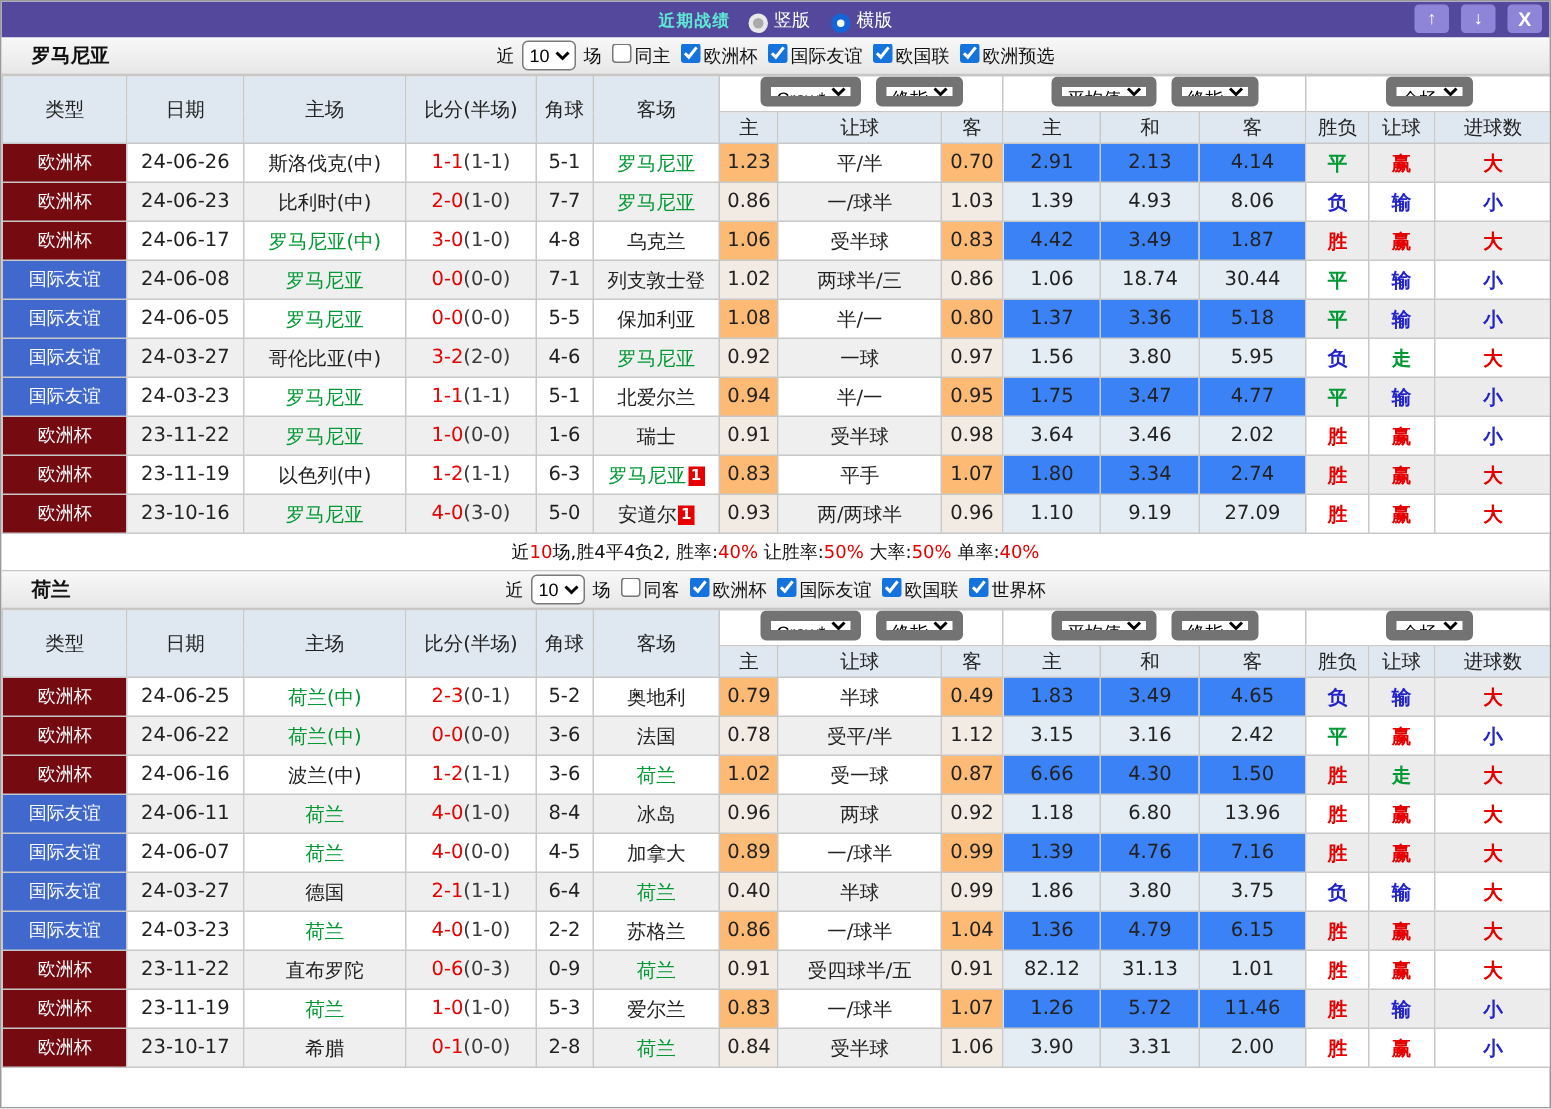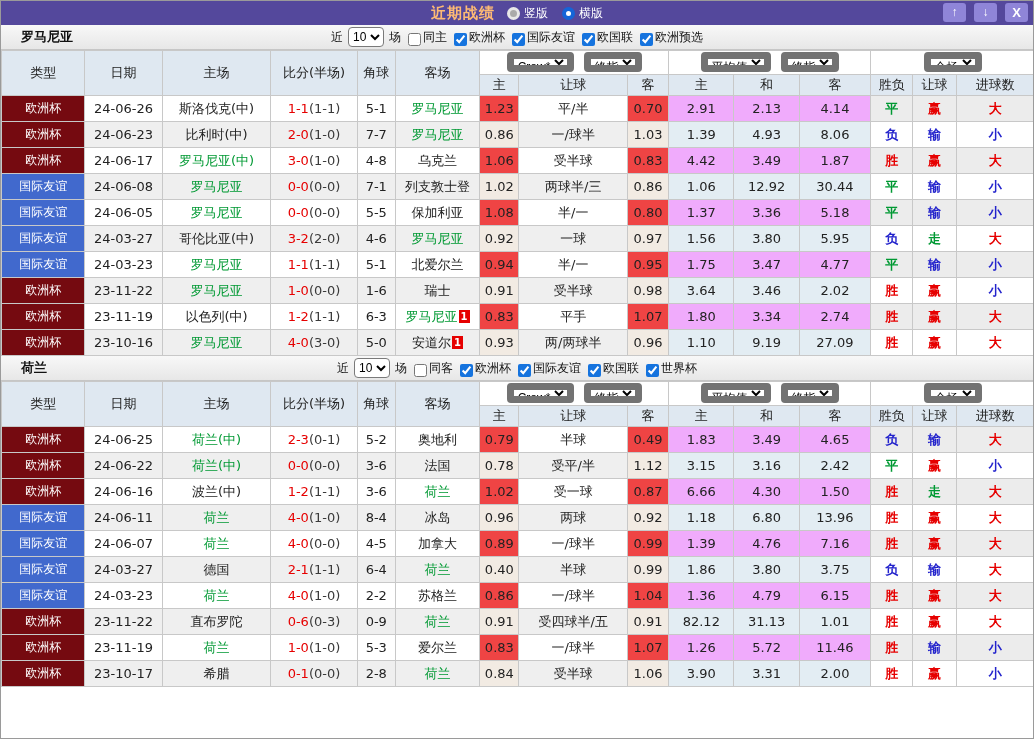--- a/index.html
+++ b/index.html
@@ -3,53 +3,53 @@
 <meta charset="utf-8">
 <style>
   * { box-sizing: border-box; }
   html,body { margin:0; padding:0; }
   body { font-family:"DejaVu Sans","Liberation Sans",sans-serif; background:#fff; }
   .app { width:1034px; height:739px; border:1px solid #9a9a9a; background:#fff; overflow:hidden; }
 
   
   .titlebar { height:24px; background:#54489C; position:relative;
     display:flex; align-items:center; justify-content:center; gap:12px; }
-  .titlebar .title { color:#fdba74; font-weight:bold; font-size:15px; letter-spacing:1px; }
+  .titlebar .title { color:#5eead4; font-weight:bold; font-size:11px; letter-spacing:1px; }
   .radio-group { display:flex; align-items:center; gap:14px; }
-  .radio-item { display:flex; align-items:center; gap:4px; color:#fff; font-size:12px; cursor:pointer; }
+  .radio-item { display:flex; align-items:flex-end; gap:4px; color:#fff; font-size:12px; cursor:pointer; }
   .radio-dot { width:13px; height:13px; border-radius:50%; }
   .radio-dot.gray { background:#aaa; border:3px solid #e8e8e8; }
   .radio-dot.blue { background:#fff; border:4px solid #1565d8; }
   .win-btns { position:absolute; right:5px; top:2px; display:flex; gap:8px; }
   .win-btn { width:23px; height:19px; background:#8F85D8; border:none; border-radius:3px;
     color:#fff; font-weight:bold; font-size:12px; line-height:19px; text-align:center; padding:0; cursor:pointer; }
   .win-btn.close { font-size:13px; }
 
   
   .section-bar { height:25px; background:linear-gradient(#f8f8f8,#e7e7e7);
     border-bottom:1px solid #c6c6c6; position:relative; display:flex; align-items:center; font-size:13px; }
   .section-bar .team { position:absolute; left:20px; font-weight:bold; color:#111; }
   .filters { margin:0 auto; display:flex; align-items:center; gap:3px; font-size:12px; color:#111; }
   .filters select { height:20px; font-size:12px; border:1px solid #7a7a7a; border-radius:4px; background:#fff; margin:0 2px; }
-  .filters label { display:flex; align-items:flex-end; gap:1px; cursor:pointer; }
+  .filters label { display:flex; align-items:flex-start; gap:1px; cursor:pointer; }
   input[type=checkbox] { width:13px; height:13px; accent-color:#1573DE; margin:0 1px 0 4px; }
 
   
   table { border-collapse:collapse; table-layout:fixed; width:1034px; text-align:center; font-size:13px; color:#222;padding-left:40px; }
   td, th { border:1px solid #c8c8c8; padding:0 1px; overflow:hidden; white-space:nowrap; }
   thead th { background:#DFE8F1; font-weight:normal; color:#222; }
   thead th.span2 { height:45px; }
   tr.sel-row td { height:24px; background:#fff; border-bottom:none; }
   tr.sel-row select { height:20px; font-size:12px; border:7px solid #737373; border-radius:4px; background:#fff; margin:0 3px; }
   tr.lbl-row th { height:21px; }
   tbody td { height:26px; }
   tbody tr:nth-child(even) td { background:#EFEFEF; }
-  tr td.crow { background:#ef4444; }
+  tr td.crow { background:#fdba74; }
   tr:nth-child(even) td.crow { background:#F2EBE3; }
-  tr td.avg { background:#f0abfc; }
+  tr td.avg { background:#3b82f6; }
   tr:nth-child(even) td.avg { background:#E3EDF3; }
   tr:nth-child(odd) td.res { background:#ECECEC; }
   tr:nth-child(even) td.res { background:#FFF; }
   td.league { color:#fff; font-size:12px; }
   td.league.cup { background:#750A10; }
   td.league.fr  { background:#4169CD; }
   .self { color:#009933; }
   .sc { color:#E60000; }
   .hf { color:#3a3a3a; }
   td.res { font-weight:bold; font-size:13px; }
@@ -222,21 +222,21 @@
           <td class="league fr">国际友谊</td>
           <td>24-06-08</td>
           <td class="self">罗马尼亚</td>
           <td><span class="sc">0-0</span><span class="hf">(0-0)</span></td>
           <td>7-1</td>
           <td>列支敦士登</td>
           <td class="crow">1.02</td>
           <td>两球半/三</td>
           <td class="crow">0.86</td>
           <td class="avg">1.06</td>
-          <td class="avg">12.92</td>
+          <td class="avg">18.74</td>
           <td class="avg">30.44</td>
           <td class="res green">平</td>
           <td class="res blue">输</td>
           <td class="res blue">小</td>
         </tr>
         <tr>
           <td class="league fr">国际友谊</td>
           <td>24-06-05</td>
           <td class="self">罗马尼亚</td>
           <td><span class="sc">0-0</span><span class="hf">(0-0)</span></td>
@@ -332,20 +332,21 @@
           <td class="crow">0.96</td>
           <td class="avg">1.10</td>
           <td class="avg">9.19</td>
           <td class="avg">27.09</td>
           <td class="res red">胜</td>
           <td class="res red">赢</td>
           <td class="res red">大</td>
         </tr>
       </tbody>
   </table>
+  <div class="summary"><span>近</span><span class="red">10</span><span>场,胜4平4负2, 胜率:</span><span class="red">40%</span><span> 让胜率:</span><span class="red">50%</span><span> 大率:</span><span class="red">50%</span><span> 单率:</span><span class="red">40%</span></div>
 
   <div class="section-bar">
     <span class="team">荷兰</span>
     <div class="filters">
       <span>近</span>
       <select><option>10</option></select>
       <span>场</span>
       <label>
         <input type="checkbox" style="">
         <span>同客</span>

